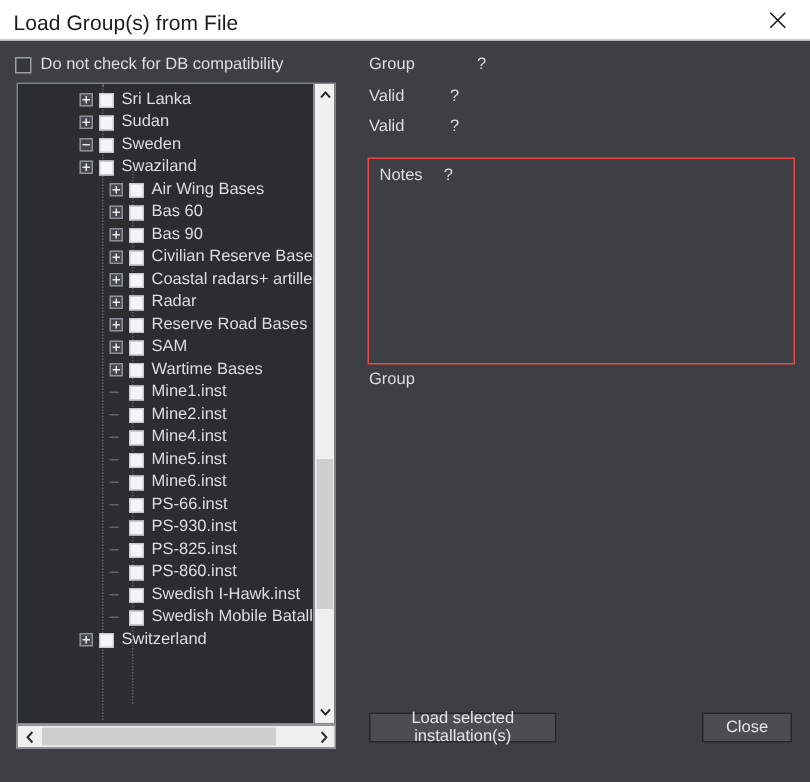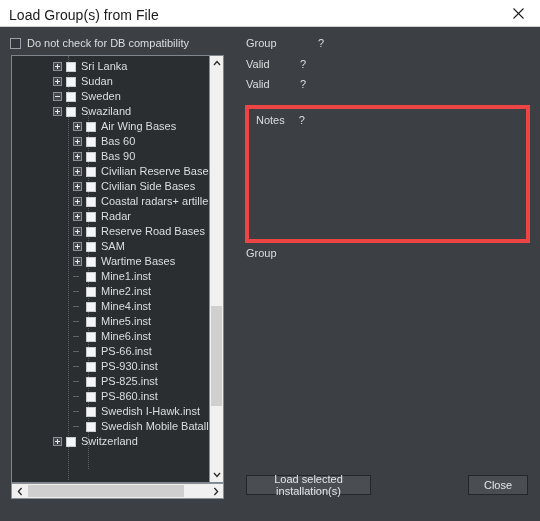--- a/index.html
+++ b/index.html
@@ -225,21 +225,21 @@
   #row-valid1 { left: 246px; top: 58px; }
   #row-valid1 .field-label { width: 54px; display: inline-block; }
   #row-valid2 { left: 246px; top: 78px; }
   #row-valid2 .field-label { width: 54px; display: inline-block; }
 
   #notes-box {
     position: absolute;
     left: 245px; top: 105px;
     width: 285px; height: 138px;
     box-sizing: border-box;
-    border: 4px solid #ef4444;
+    border: 1px solid #ef4444;
     background: #3c4044;
   }
   #notes-inner {
     position: absolute;
     left: 7px; top: 5px;
     display: flex;
     align-items: baseline;
     gap: 14px;
   }
   #notes-label, #notes-value {
@@ -340,26 +340,20 @@
           <span class="indent" style="width: 61px;"></span>
           <span class="expander plus"></span>
           <span class="itemchk"></span>
           <span class="tree-label">Bas 90</span>
         </div>
         <div class="tree-row">
           <span class="indent" style="width: 61px;"></span>
           <span class="expander plus"></span>
           <span class="itemchk"></span>
           <span class="tree-label">Civilian Reserve Bases</span>
-        </div>
-        <div class="tree-row">
-          <span class="indent" style="width: 61px;"></span>
-          <span class="expander plus"></span>
-          <span class="itemchk"></span>
-          <span class="tree-label">Civilian Side Bases</span>
         </div>
         <div class="tree-row">
           <span class="indent" style="width: 61px;"></span>
           <span class="expander plus"></span>
           <span class="itemchk"></span>
           <span class="tree-label">Coastal radars+ artillery</span>
         </div>
         <div class="tree-row">
           <span class="indent" style="width: 61px;"></span>
           <span class="expander plus"></span>

